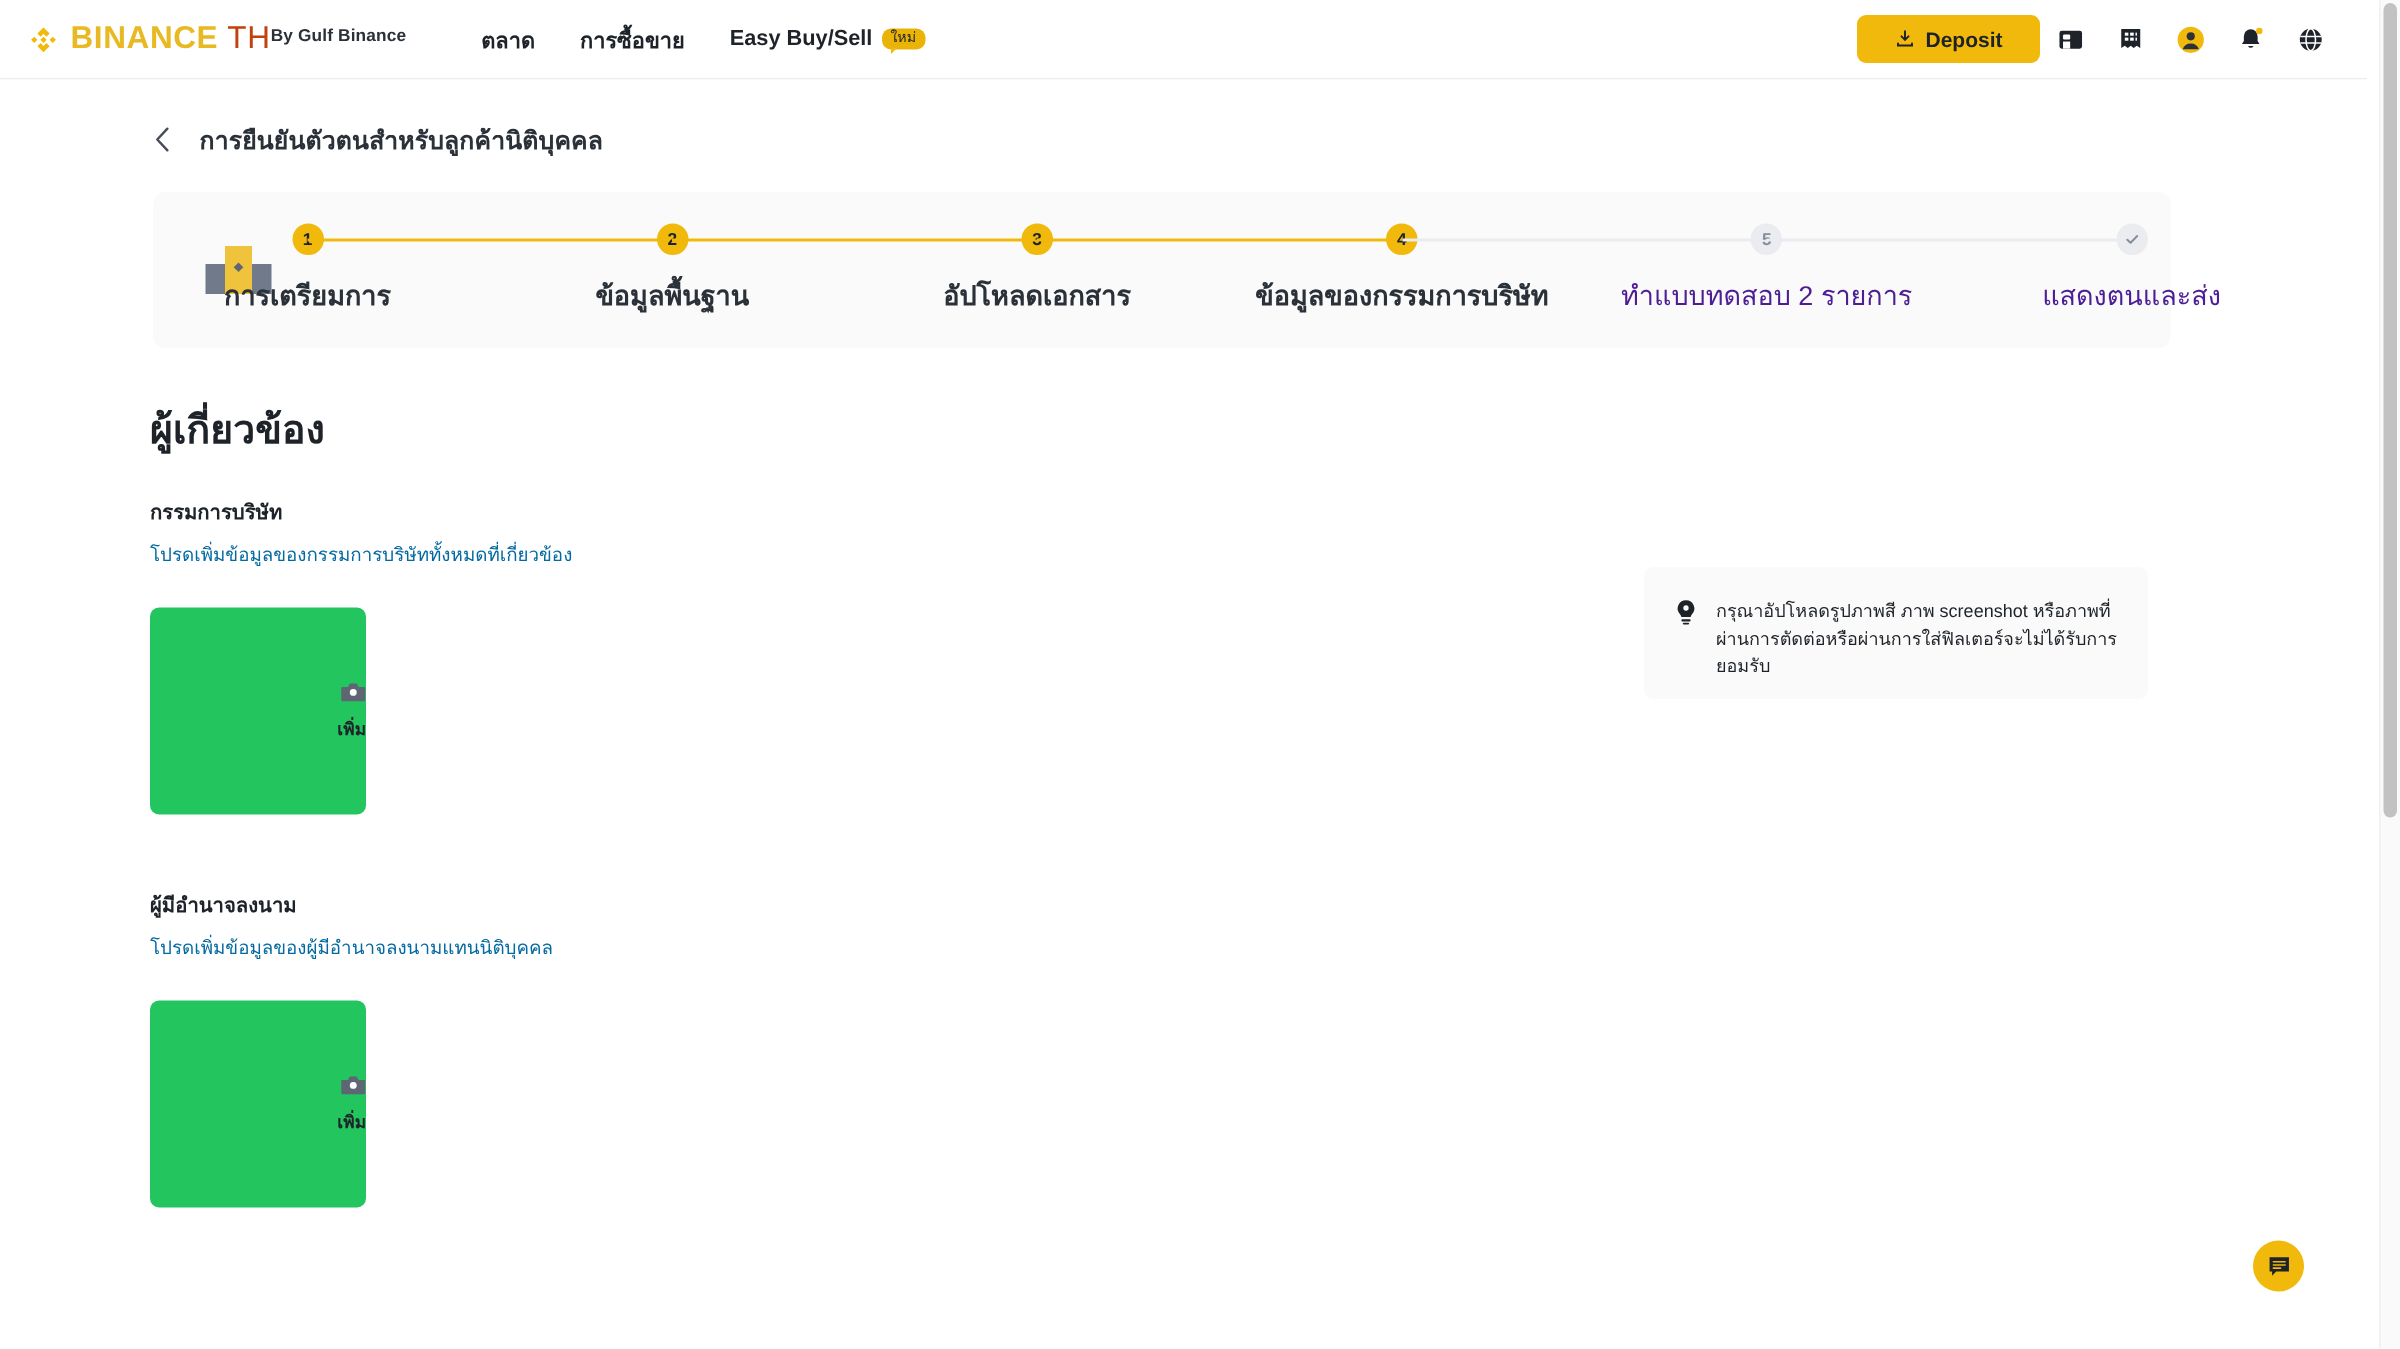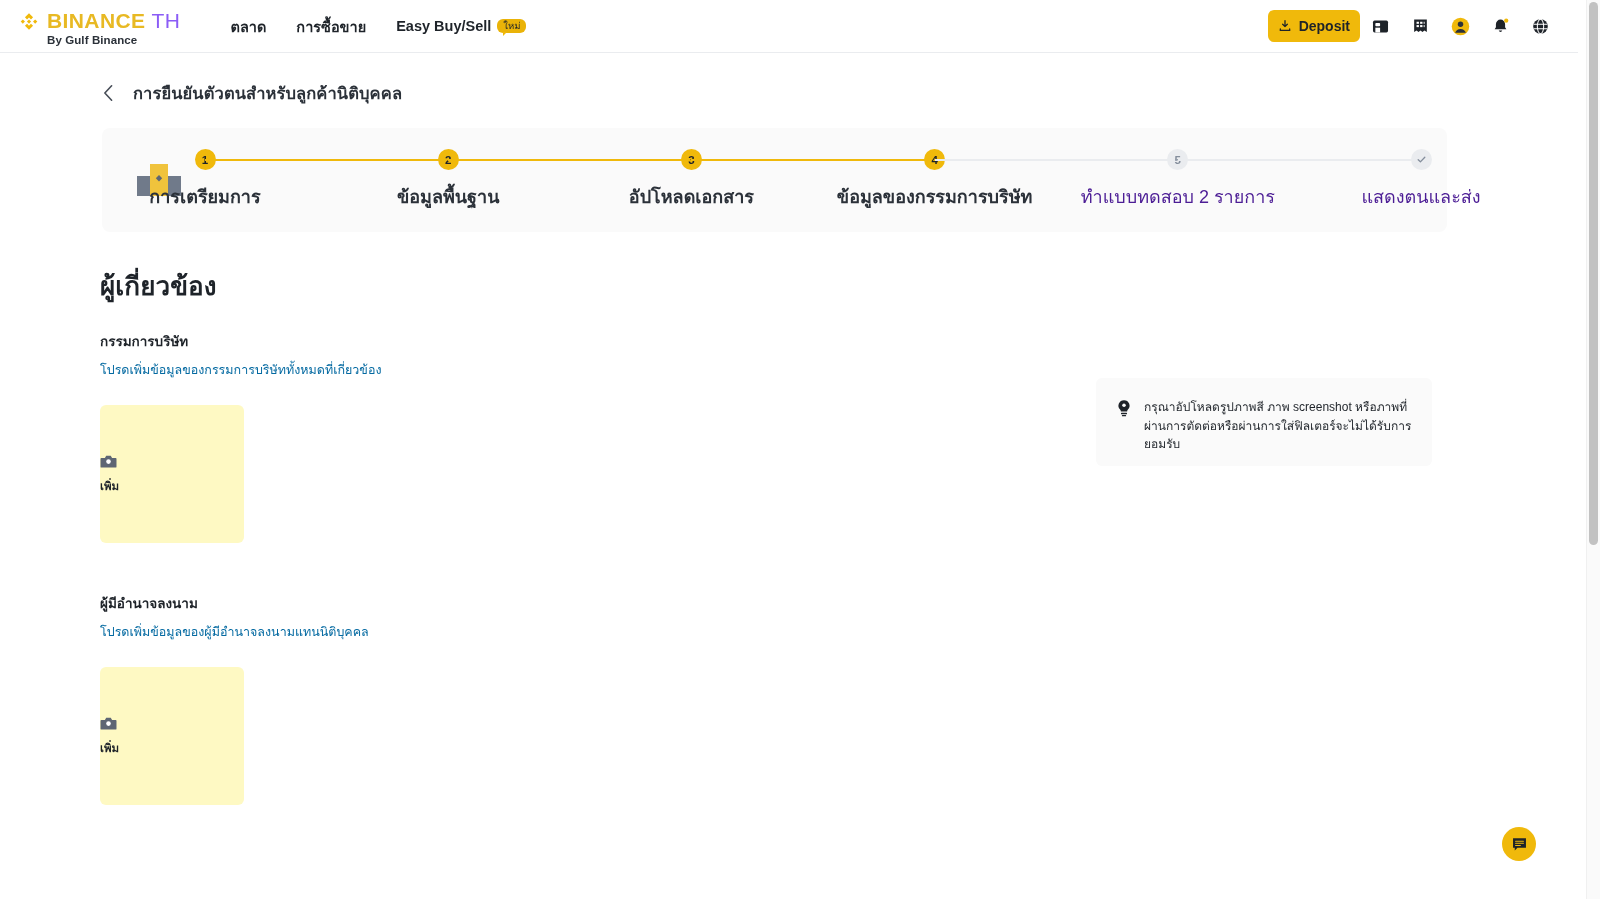--- a/index.html
+++ b/index.html
@@ -12,46 +12,46 @@
   #app { position: relative; width: 1600px; height: 899px; background:#fff; }
 
   
   .header {
     position: absolute; top:0; left:0; width: 1578px; height: 53px;
     background:#fff; border-bottom: 1px solid #EAECEF;
     display:flex; align-items:center;
   }
   .logo-wrap { display:flex; align-items:flex-start; margin-left: 16px; }
   .logo-diamond { width:26px; height:26px; margin-top:6px; margin-right:5px; flex:none; }
-  .logo-text { display:flex; flex-direction:column; line-height:1; margin-top:5px; }
+  .logo-text { display:flex; flex-direction:row; line-height:1; margin-top:5px; }
   .logo-row { display:flex; align-items:baseline; }
   .logo-binance {
     font-size: 21px; font-weight: 700; letter-spacing: .4px; color:#E8B923;
   }
-  .logo-th { font-size: 21px; font-weight:400; letter-spacing:.5px; color:#8b5cf6; margin-left:6px; }
+  .logo-th { font-size: 21px; font-weight:400; letter-spacing:.5px; color:#c2410c; margin-left:6px; }
   .logo-sub { font-size: 11.5px; color:#2B3139; font-weight:600; margin-top:4px; letter-spacing:.1px; }
 
   .nav { display:flex; align-items:center; margin-left: 50px; gap: 30px; height:100%; }
   .nav-item {
     font-size: 14.5px; color:#1E2329; font-weight:700; cursor:pointer;
     display:flex; align-items:center; gap:6px; white-space:nowrap;
   }
   .badge-new {
     position:relative; background:#eab308; color:#1E2329; font-size:9.5px; font-weight:400;
     border-radius: 6px; padding:2px 6px 2.5px; line-height:1; white-space:nowrap;
   }
   .badge-new::after {
     content:""; position:absolute; left:6px; bottom:-3px;
     border-left:4px solid #F0B90B; border-bottom:4px solid transparent;
   }
 
   .header-right { margin-left:auto; display:flex; align-items:center; gap:0; padding-right:18px; }
   .deposit-btn {
     background:#F0B90B; color:#1E2329; font-size:14px; font-weight:700;
-    border:none; border-radius:6px; height:32px; padding:0 10px;
+    border:none; border-radius:6px; height:32px; padding:0 25px;
     display:flex; align-items:center; gap:7px; cursor:pointer;
   }
   .hicon { width:40px; height:40px; display:flex; align-items:center; justify-content:center; cursor:pointer; position:relative; }
 
   
   .scrollbar-track {
     position:absolute; right:0; top:0; width:14px; height:899px; background:#fafafa;
     border-left:1px solid #f0f0f0;
   }
   .scrollbar-thumb {
@@ -96,22 +96,22 @@
     font-size:26px; font-weight:800; color:#1E2329; letter-spacing:.1px;
   }
   .block-title { font-size:13.5px; font-weight:700; color:#1E2329; }
   .block-desc { font-size:12.5px; color:#0369a1; margin-top:8px; font-weight:400; }
 
   .grp1 { position:absolute; left:100px; top:277px; }
   .grp2 { position:absolute; left:100px; top:539px; }
 
   .upload-box {
     margin-top:25px;
-    width:144px; height:138px; background:#fef9c3; border-radius:6px;
-    display:flex; flex-direction:column; align-items:flex-start; justify-content:center;
+    width:144px; height:138px; background:#22c55e; border-radius:6px;
+    display:flex; flex-direction:column; align-items:flex-end; justify-content:center;
     cursor:pointer; gap:8px;
   }
   .upload-label { font-size:11.5px; color:#1E2329; font-weight:600; }
 
   
   .tip-box {
     position:absolute; left:1096px; top:325px; width:336px; height:88px;
     background:#FAFAFA; border-radius:6px; display:flex; padding:20px 20px 0 20px; gap:12px;
   }
   .tip-text { font-size:12px; line-height:1.55; color:#1E2329; font-weight:400; }

